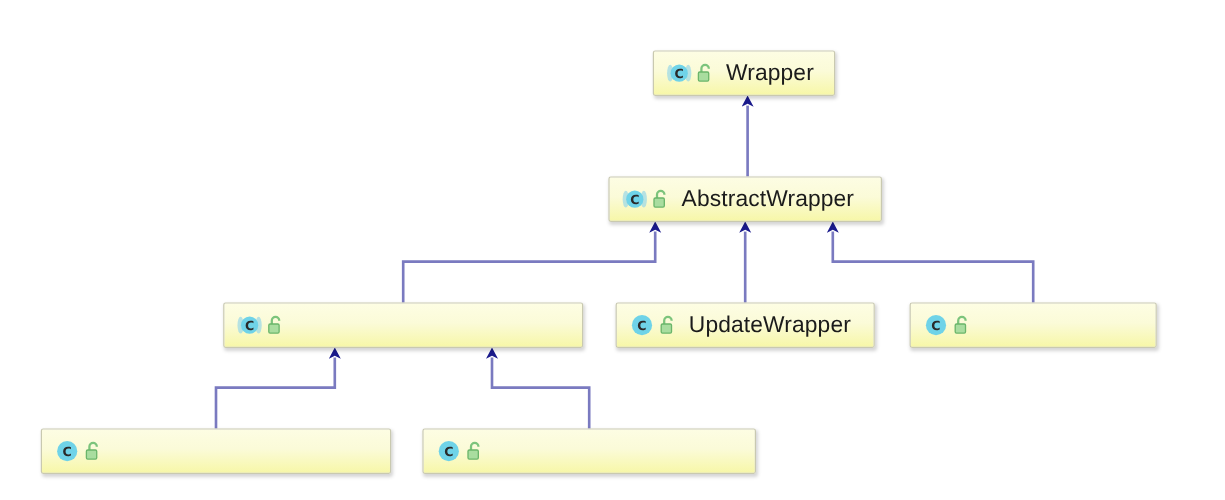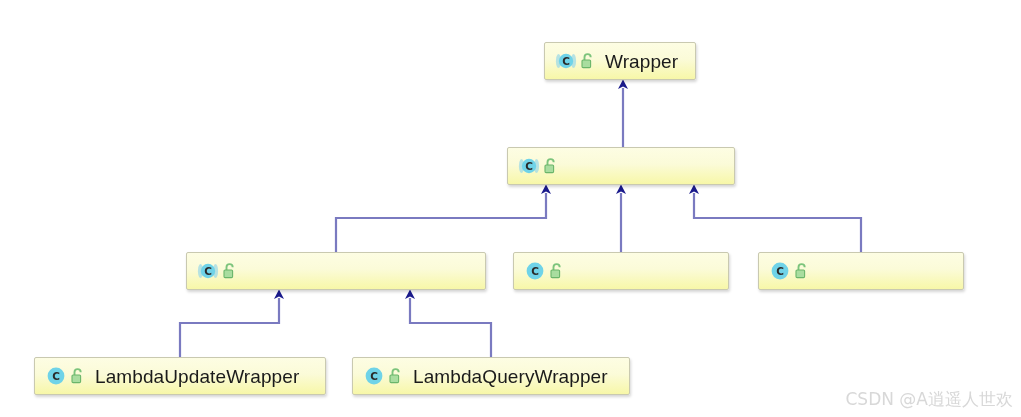--- a/index.html
+++ b/index.html
@@ -130,20 +130,21 @@
         <circle cx="11" cy="11" r="7.2" fill="#6fd3e8"></circle>
         <text x="11" y="15.2" text-anchor="middle" font-family="DejaVu Sans, sans-serif" font-size="10.5" font-weight="bold" fill="#2a2a2a">C</text>
       </svg>
     </span>
     <span class="icon-lock">
       <svg width="16" height="18" viewBox="0 0 16 18" xmlns="http://www.w3.org/2000/svg">
         <path d="M4.5 8 V5.2 a3.1 3.1 0 0 1 6.2 0" fill="none" stroke="#7cc47c" stroke-width="1.9"></path>
         <rect x="2" y="8" width="8.6" height="7.6" rx="1.1" fill="#a9dd9f" stroke="#6ab56a" stroke-width="1.1"></rect>
       </svg>
     </span>
+    <span class="node-label">AbstractWrapper</span>
   </div>
 
   <div class="uml-node" style="left:186px; top:252px; width:300px;">
     <span class="icon-class">
       <svg width="22" height="22" viewBox="0 0 22 22" xmlns="http://www.w3.org/2000/svg">
         <ellipse cx="3.5" cy="11" rx="2.6" ry="7" fill="#9fd9e6" opacity="0.75"></ellipse>
         <ellipse cx="18.5" cy="11" rx="2.6" ry="7" fill="#9fd9e6" opacity="0.75"></ellipse>
         <circle cx="11" cy="11" r="7.2" fill="#6fd3e8"></circle>
         <text x="11" y="15.2" text-anchor="middle" font-family="DejaVu Sans, sans-serif" font-size="10.5" font-weight="bold" fill="#2a2a2a">C</text>
       </svg>
@@ -162,20 +163,21 @@
         <circle cx="11" cy="11" r="8.4" fill="#6fd3e8"></circle>
         <text x="11" y="15.2" text-anchor="middle" font-family="DejaVu Sans, sans-serif" font-size="10.5" font-weight="bold" fill="#2a2a2a">C</text>
       </svg>
     </span>
     <span class="icon-lock">
       <svg width="16" height="18" viewBox="0 0 16 18" xmlns="http://www.w3.org/2000/svg">
         <path d="M4.5 8 V5.2 a3.1 3.1 0 0 1 6.2 0" fill="none" stroke="#7cc47c" stroke-width="1.9"></path>
         <rect x="2" y="8" width="8.6" height="7.6" rx="1.1" fill="#a9dd9f" stroke="#6ab56a" stroke-width="1.1"></rect>
       </svg>
     </span>
+    <span class="node-label">UpdateWrapper</span>
   </div>
 
   <div class="uml-node" style="left:758px; top:252px; width:206px;">
     <span class="icon-class">
       <svg width="22" height="22" viewBox="0 0 22 22" xmlns="http://www.w3.org/2000/svg">
         <circle cx="11" cy="11" r="8.4" fill="#6fd3e8"></circle>
         <text x="11" y="15.2" text-anchor="middle" font-family="DejaVu Sans, sans-serif" font-size="10.5" font-weight="bold" fill="#2a2a2a">C</text>
       </svg>
     </span>
     <span class="icon-lock">
@@ -192,34 +194,31 @@
         <circle cx="11" cy="11" r="8.4" fill="#6fd3e8"></circle>
         <text x="11" y="15.2" text-anchor="middle" font-family="DejaVu Sans, sans-serif" font-size="10.5" font-weight="bold" fill="#2a2a2a">C</text>
       </svg>
     </span>
     <span class="icon-lock">
       <svg width="16" height="18" viewBox="0 0 16 18" xmlns="http://www.w3.org/2000/svg">
         <path d="M4.5 8 V5.2 a3.1 3.1 0 0 1 6.2 0" fill="none" stroke="#7cc47c" stroke-width="1.9"></path>
         <rect x="2" y="8" width="8.6" height="7.6" rx="1.1" fill="#a9dd9f" stroke="#6ab56a" stroke-width="1.1"></rect>
       </svg>
     </span>
-    <span class="node-label">LambdaUpdateWrapper</span>
   </div>
 
   <div class="uml-node" style="left:352px; top:357px; width:278px;">
     <span class="icon-class">
       <svg width="22" height="22" viewBox="0 0 22 22" xmlns="http://www.w3.org/2000/svg">
         <circle cx="11" cy="11" r="8.4" fill="#6fd3e8"></circle>
         <text x="11" y="15.2" text-anchor="middle" font-family="DejaVu Sans, sans-serif" font-size="10.5" font-weight="bold" fill="#2a2a2a">C</text>
       </svg>
     </span>
     <span class="icon-lock">
       <svg width="16" height="18" viewBox="0 0 16 18" xmlns="http://www.w3.org/2000/svg">
         <path d="M4.5 8 V5.2 a3.1 3.1 0 0 1 6.2 0" fill="none" stroke="#7cc47c" stroke-width="1.9"></path>
         <rect x="2" y="8" width="8.6" height="7.6" rx="1.1" fill="#a9dd9f" stroke="#6ab56a" stroke-width="1.1"></rect>
       </svg>
     </span>
-    <span class="node-label">LambdaQueryWrapper</span>
-  </div>
-
-  <div class="watermark">CSDN @A逍遥人世欢</div>
+  </div>
+
 
 </div>
 
 </body></html>

